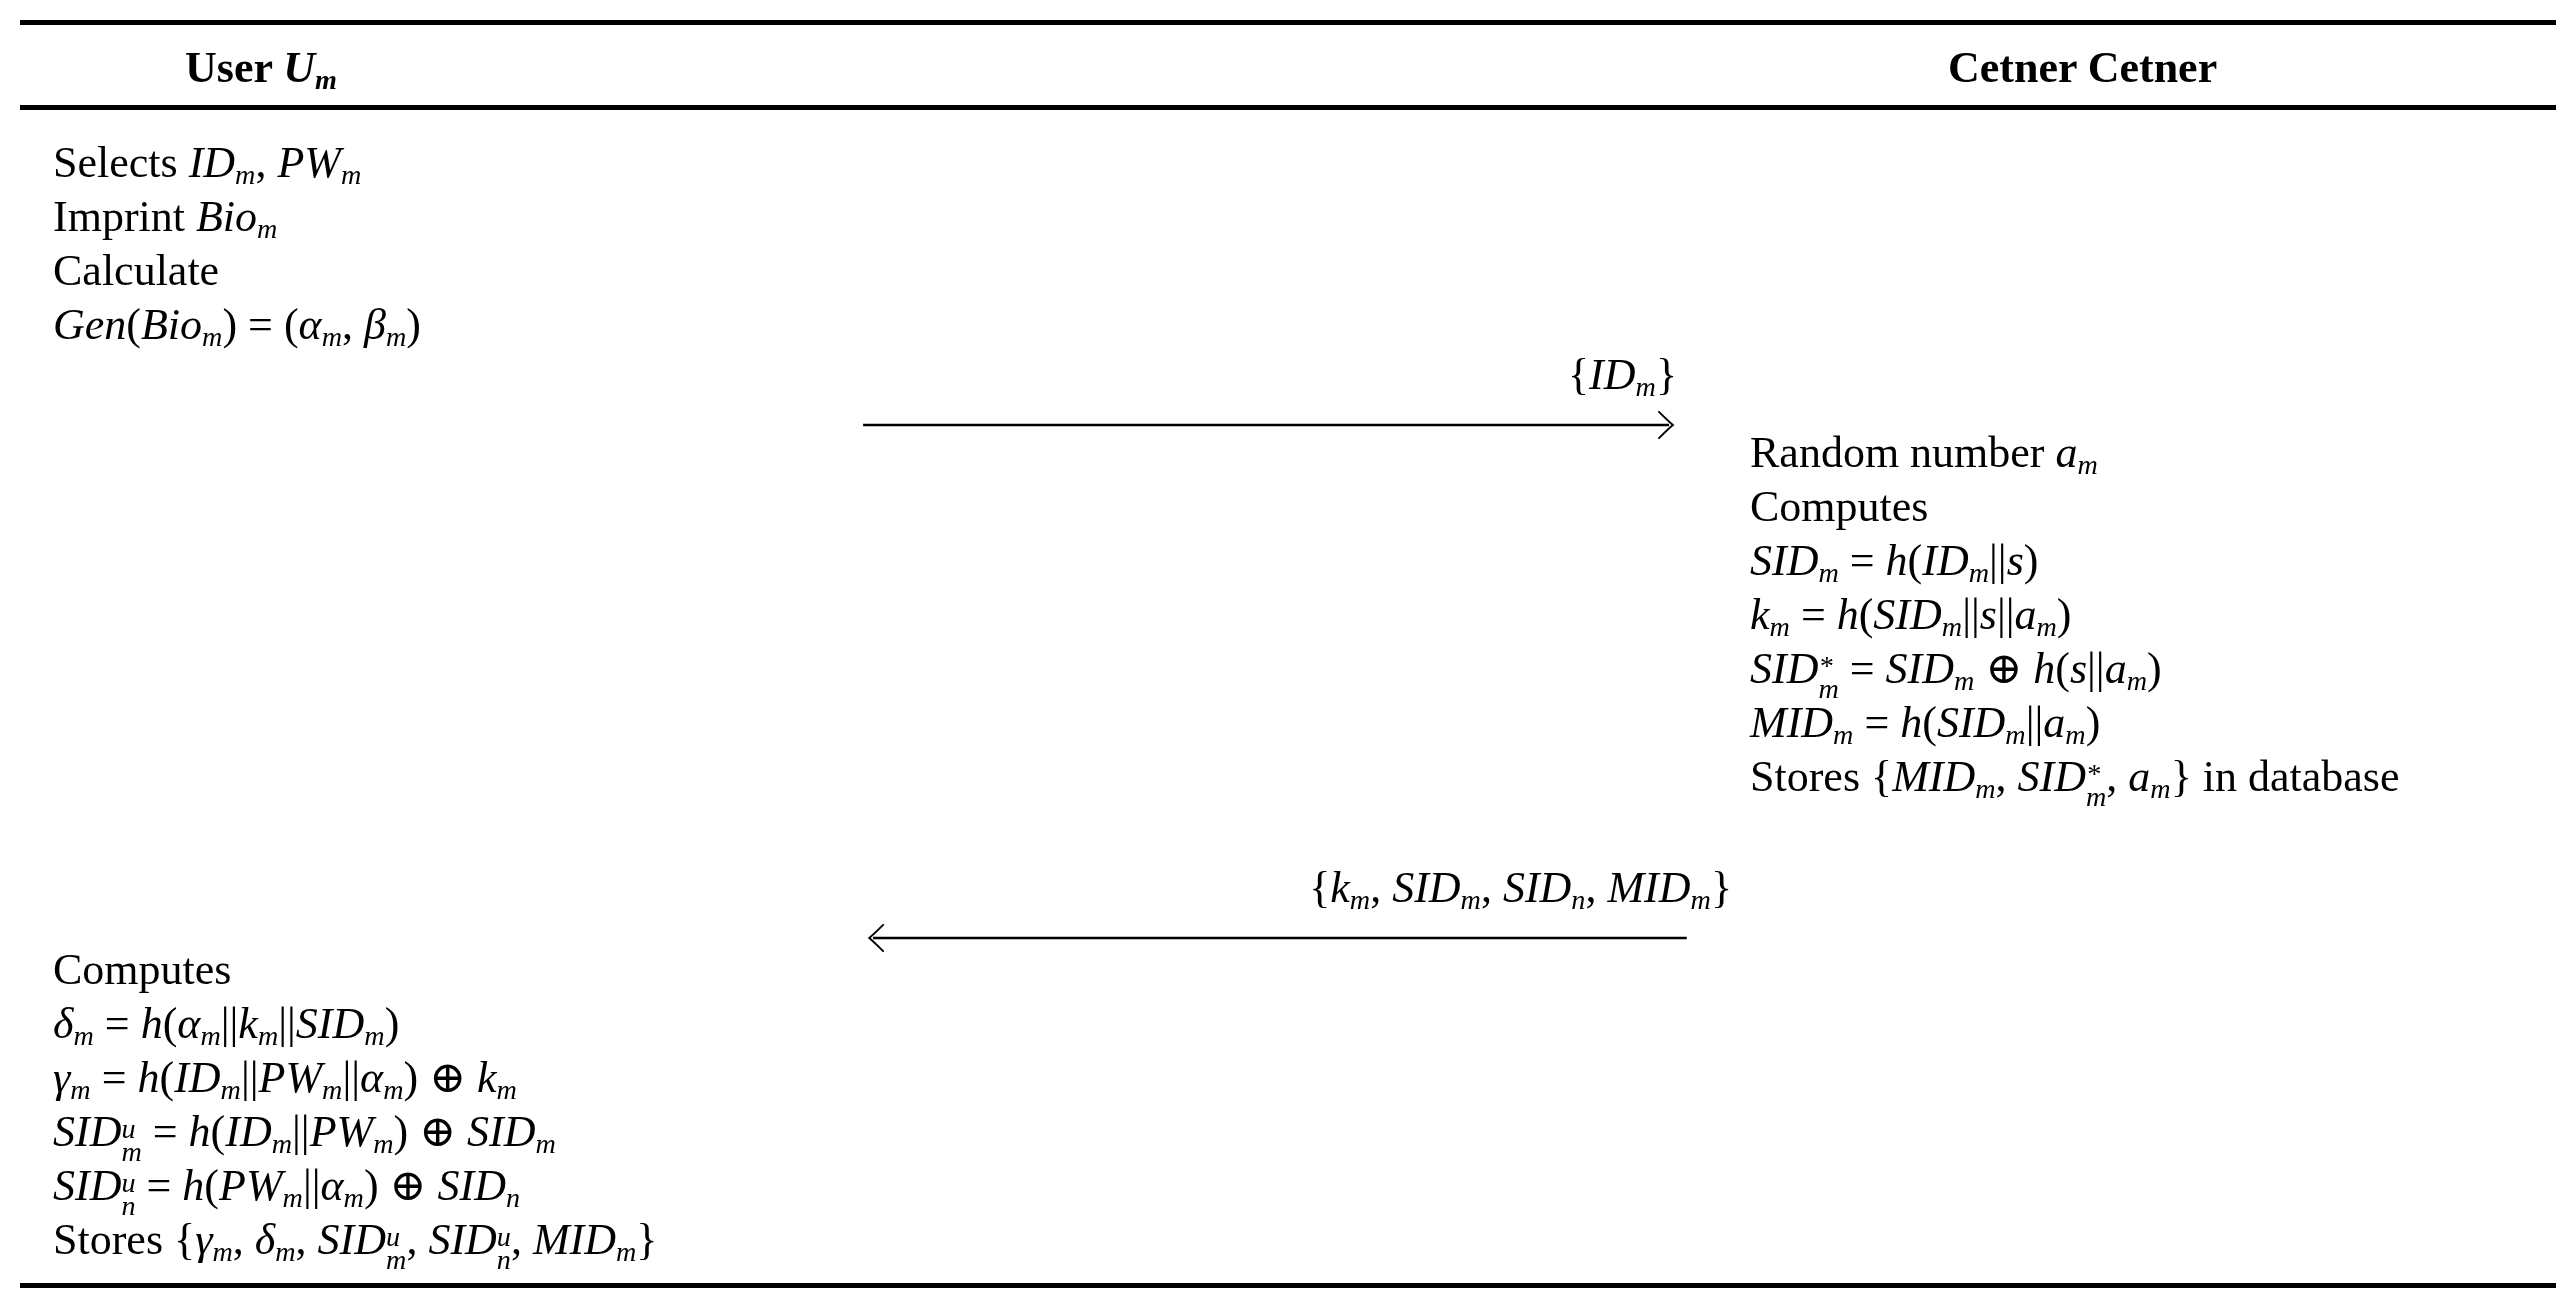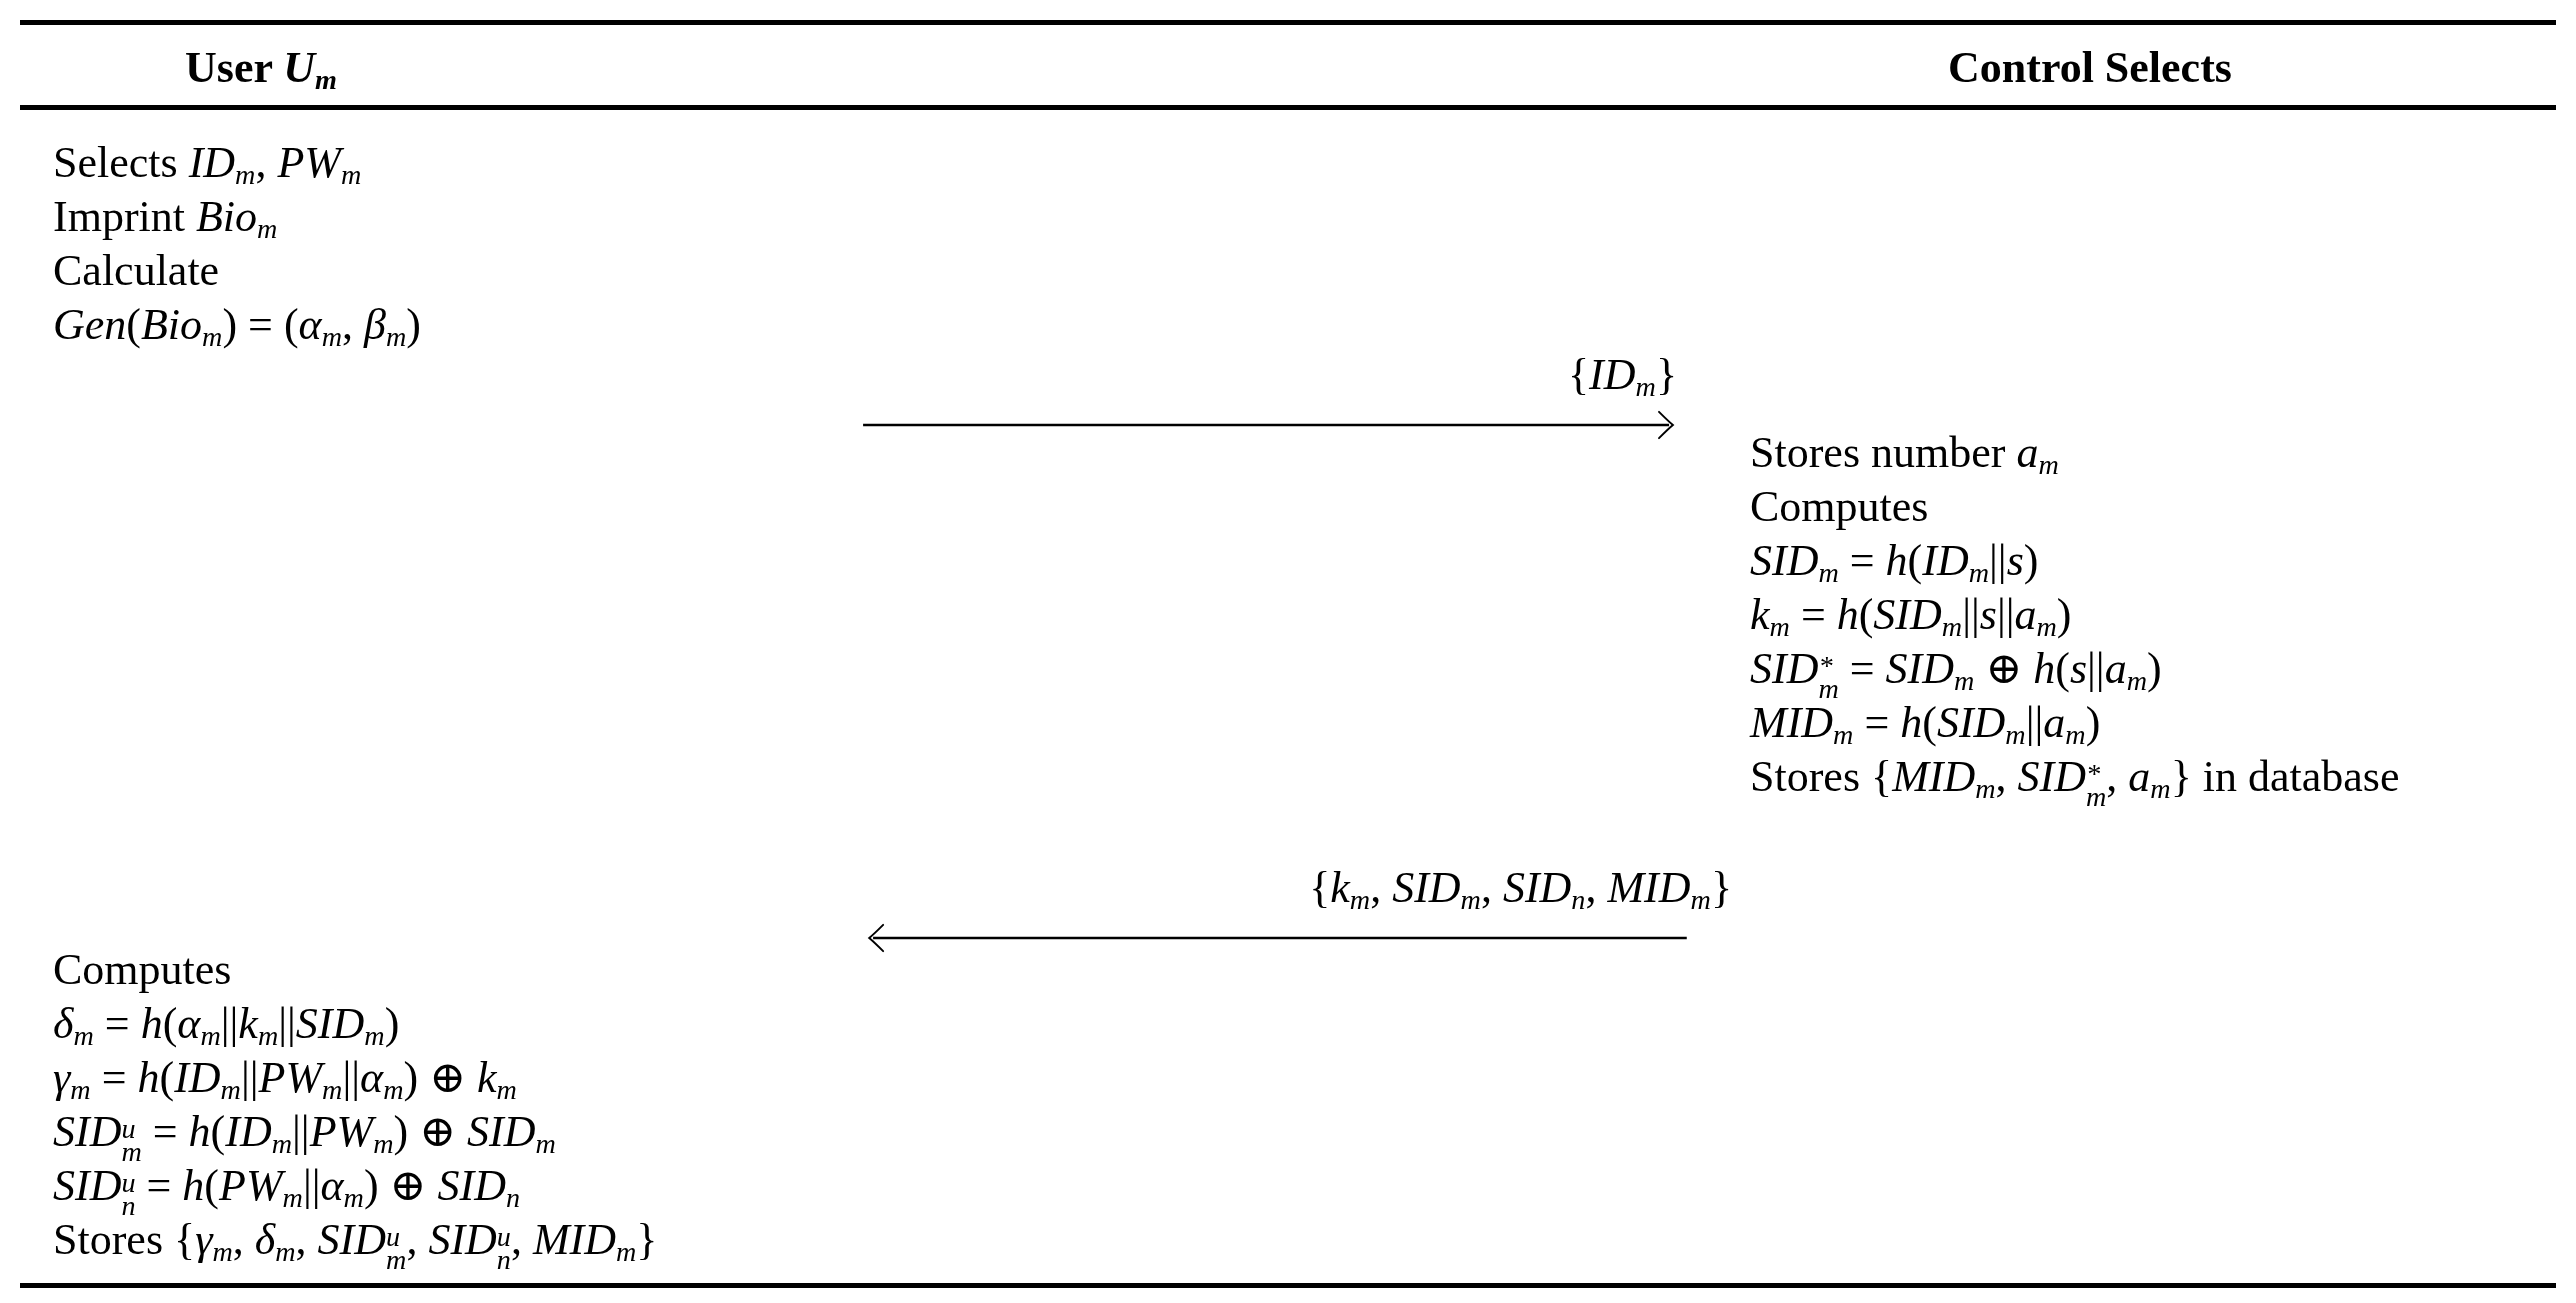--- a/index.html
+++ b/index.html
@@ -49,39 +49,39 @@
   .stk span { display: block; height: 0.82em; line-height: 0.82em; }
 </style>
 </head>
 <body>
 
 <div class="rule rule-top"></div>
 <div class="rule rule-mid"></div>
 <div class="rule rule-bottom"></div>
 
 <div class="hdr hdr-user"><span class="bd">User </span><span class="it bd">U</span><span class="sb bd">m</span></div>
-<div class="hdr hdr-cc">Control Selects</div>
+<div class="hdr hdr-cc">Cetner Cetner</div>
 
 <div class="block block-user-1">
     <div class="line"><span>Selects </span><span class="it">ID</span><span class="sb">m</span><span>, </span><span class="it">PW</span><span class="sb">m</span></div>
     <div class="line"><span>Imprint </span><span class="it">Bio</span><span class="sb">m</span></div>
     <div class="line"><span>Calculate</span></div>
     <div class="line"><span class="it">Gen</span><span>(</span><span class="it">Bio</span><span class="sb">m</span><span>) = (</span><span class="it">α</span><span class="sb">m</span><span>, </span><span class="it">β</span><span class="sb">m</span><span>)</span></div>
   </div>
 
 <div class="alabel alabel-1"><span>{</span><span class="it">ID</span><span class="sb">m</span><span>}</span></div>
 <div class="arrow arrow-1">
   <svg width="818" height="34" viewBox="0 0 1052 44">
     <line x1="2" y1="22" x2="1045" y2="22" stroke="#000" stroke-width="3"></line>
     <path d="M 1032 5 Q 1044 17 1050 22 Q 1044 27 1032 39" fill="none" stroke="#000" stroke-width="2.5" stroke-linecap="round"></path>
   </svg>
 </div>
 
 <div class="block block-cc">
-    <div class="line"><span>Stores number </span><span class="it">a</span><span class="sb">m</span></div>
+    <div class="line"><span>Random number </span><span class="it">a</span><span class="sb">m</span></div>
     <div class="line"><span>Computes</span></div>
     <div class="line"><span class="it">SID</span><span class="sb">m</span><span> = </span><span class="it">h</span><span>(</span><span class="it">ID</span><span class="sb">m</span><span>||</span><span class="it">s</span><span>)</span></div>
     <div class="line"><span class="it">k</span><span class="sb">m</span><span> = </span><span class="it">h</span><span>(</span><span class="it">SID</span><span class="sb">m</span><span>||</span><span class="it">s</span><span>||</span><span class="it">a</span><span class="sb">m</span><span>)</span></div>
     <div class="line"><span class="it">SID</span><span class="stk"><span>*</span><span>m</span></span><span> = </span><span class="it">SID</span><span class="sb">m</span><span> ⊕ </span><span class="it">h</span><span>(</span><span class="it">s</span><span>||</span><span class="it">a</span><span class="sb">m</span><span>)</span></div>
     <div class="line"><span class="it">MID</span><span class="sb">m</span><span> = </span><span class="it">h</span><span>(</span><span class="it">SID</span><span class="sb">m</span><span>||</span><span class="it">a</span><span class="sb">m</span><span>)</span></div>
     <div class="line"><span>Stores {</span><span class="it">MID</span><span class="sb">m</span><span>, </span><span class="it">SID</span><span class="stk"><span>*</span><span>m</span></span><span>, </span><span class="it">a</span><span class="sb">m</span><span>} in database</span></div>
   </div>
 
 <div class="alabel alabel-2"><span>{</span><span class="it">k</span><span class="sb">m</span><span>, </span><span class="it">SID</span><span class="sb">m</span><span>, </span><span class="it">SID</span><span class="sb">n</span><span>, </span><span class="it">MID</span><span class="sb">m</span><span>}</span></div>
 <div class="arrow arrow-2">

